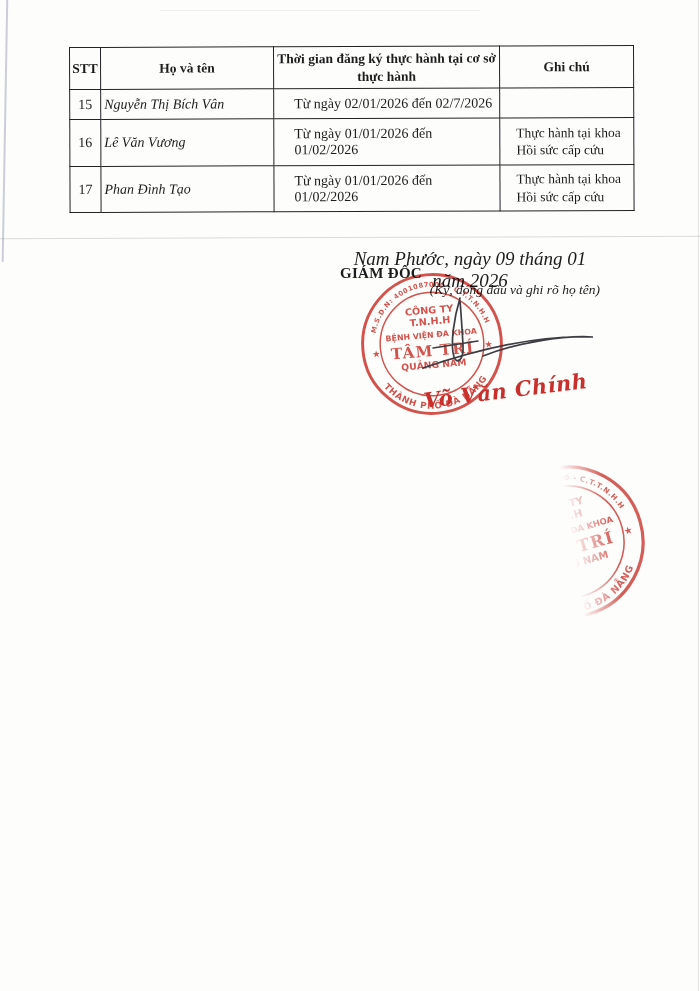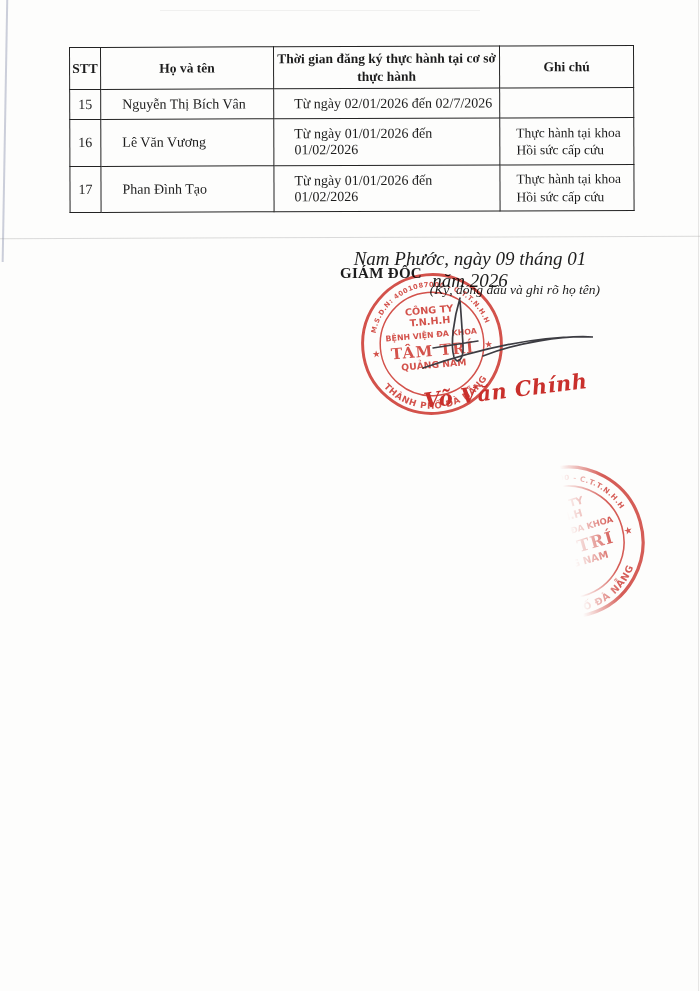--- a/index.html
+++ b/index.html
@@ -30,21 +30,21 @@
     border:1.5px solid #232323;
     vertical-align:middle;
   }
   .doc-table th{
     font-size:13.5px;font-weight:bold;text-align:center;
     line-height:1.3;padding:3px 2px;
   }
   .doc-table th.h-stt{padding:3px 0;border-radius:12px;}
   .doc-table td{font-size:14px;padding:1px 3px;}
   .doc-table td.c-stt{text-align:center;padding:1px 1px;}
-  .doc-table td.c-name{padding-left:21px;}
+  .doc-table td.c-name{padding-left:3px;font-style:italic;}
   .doc-table td.c-time{padding-left:20px;}
   .doc-table td.c-note{font-size:13.5px;line-height:1.3;padding:2px 2px 2px 16px;}
   tr.r-15{height:30px;}
   tr.r-16{height:47px;}
   tr.r-17{height:46px;}
   tr.r-head{height:42px;}
 
   
   .sig-date{
     position:absolute;left:340px;top:248px;width:260px;

